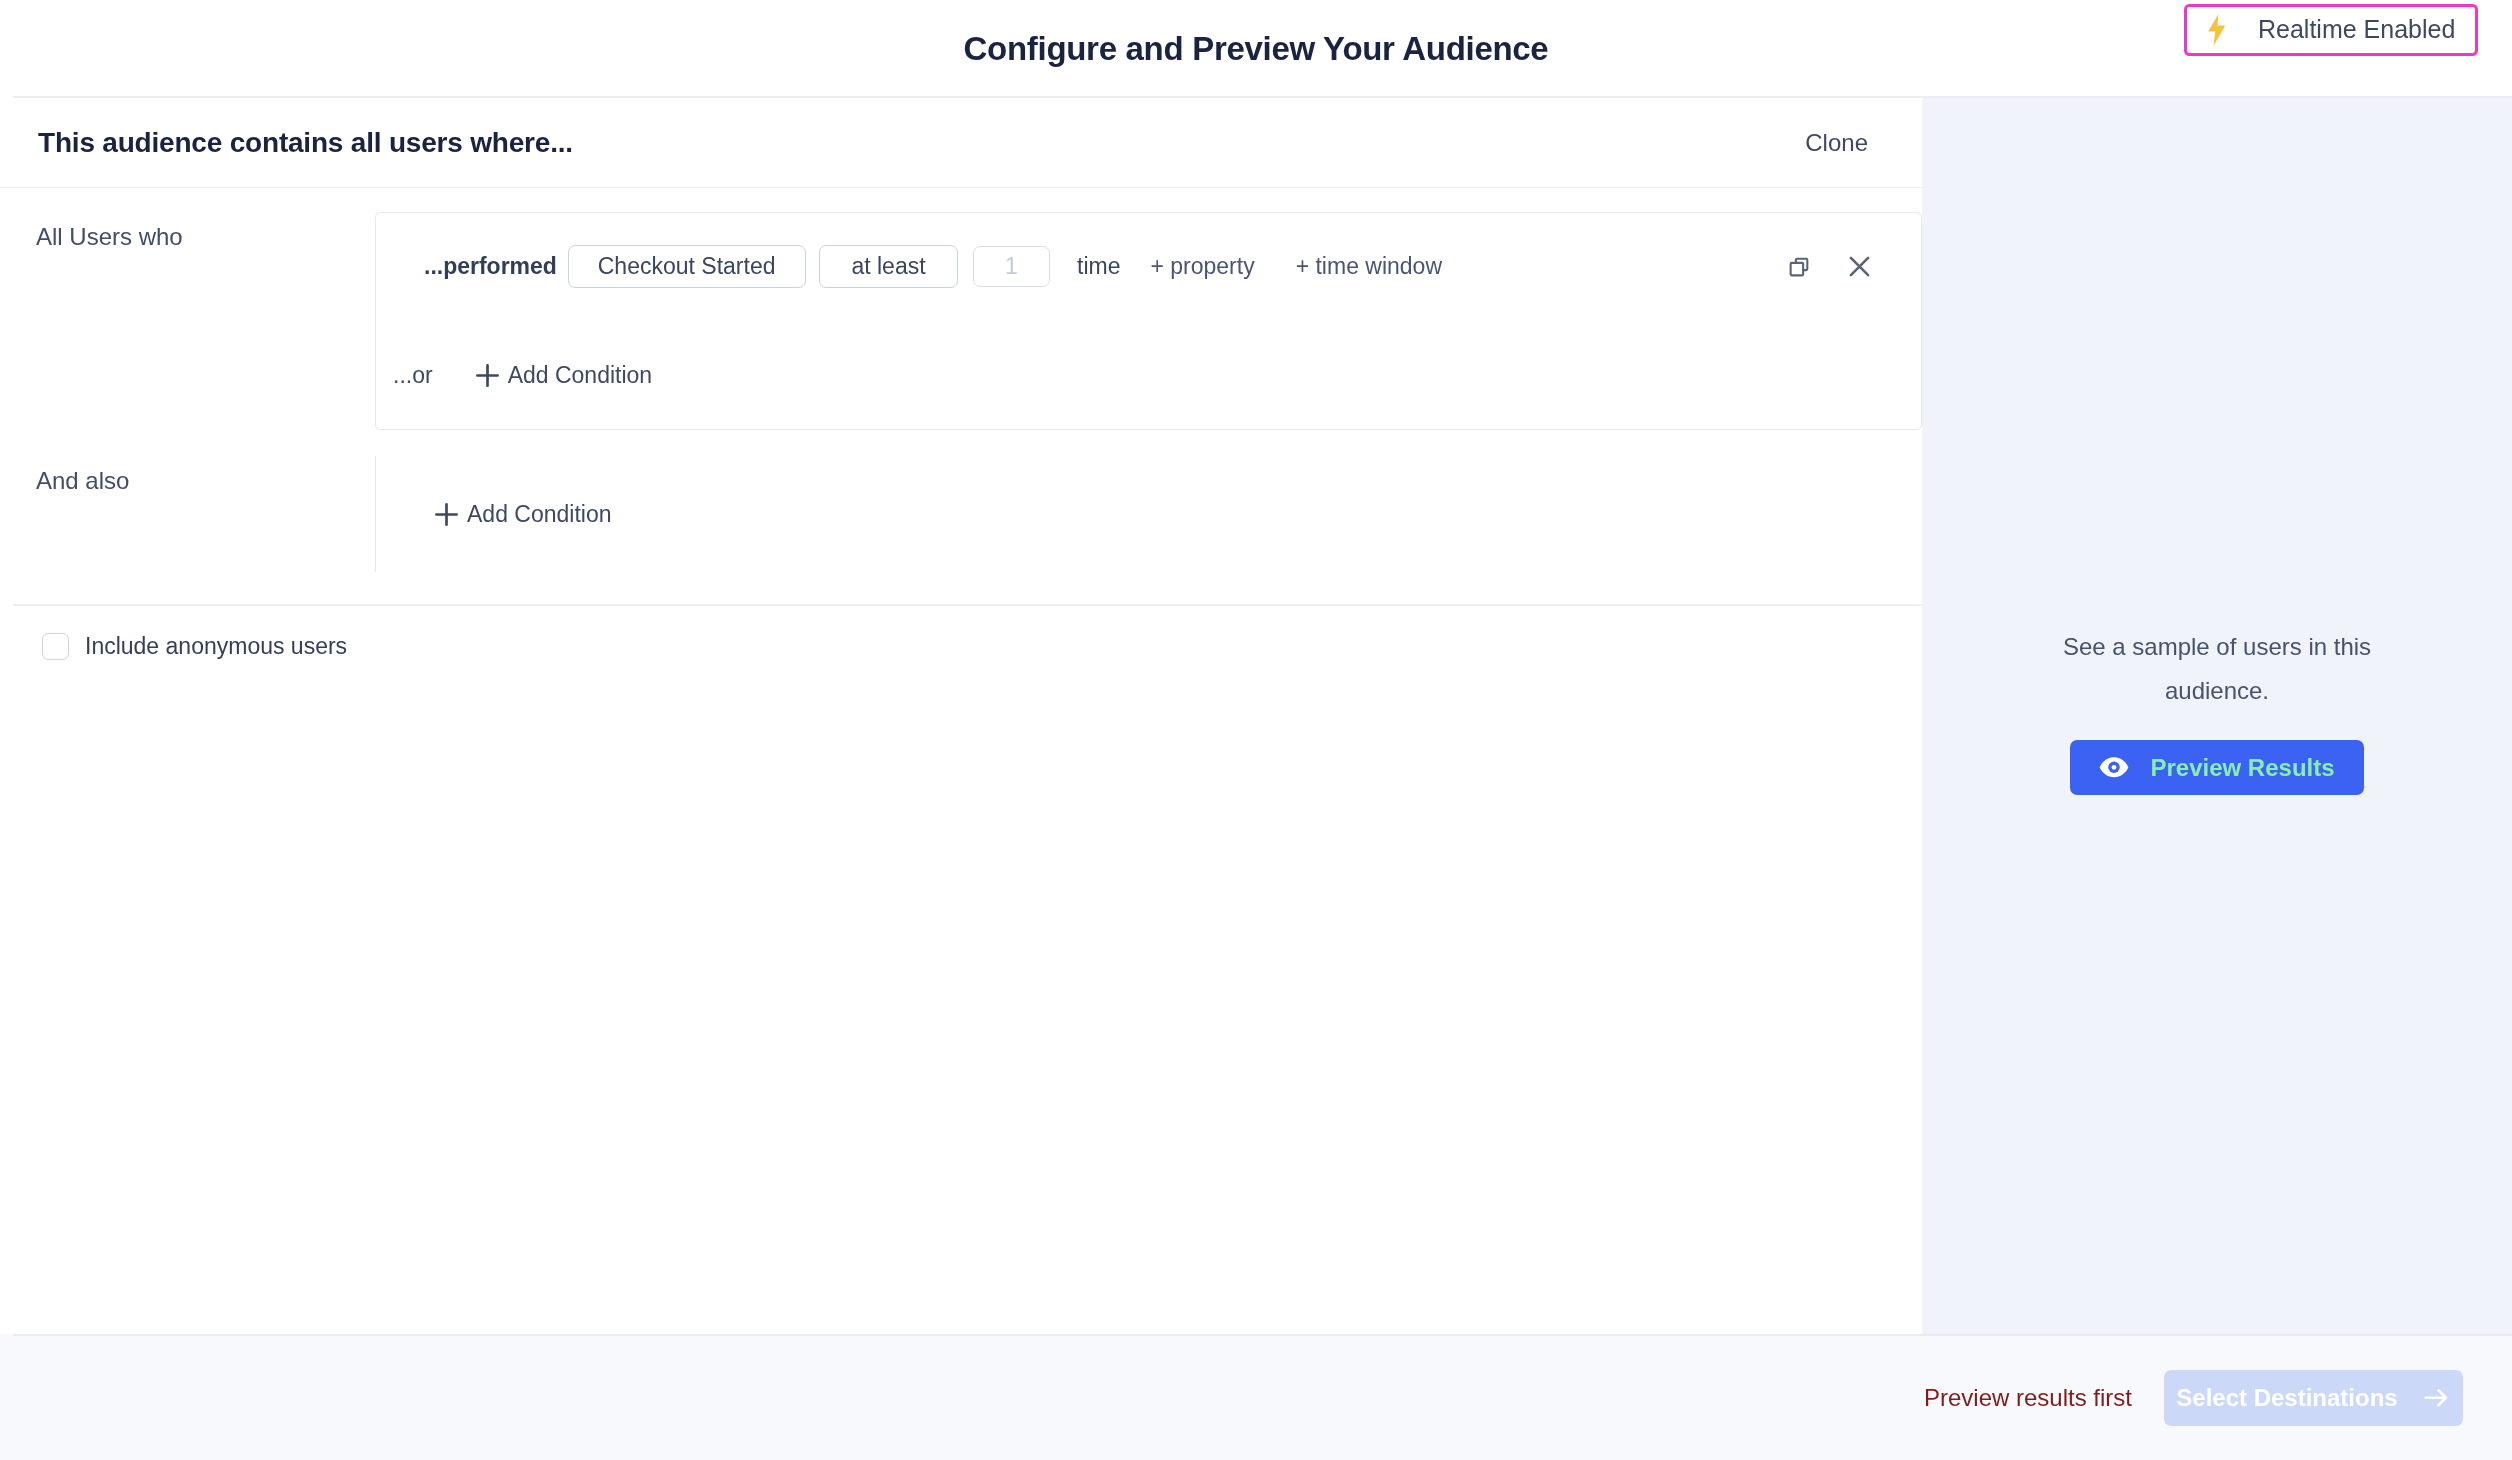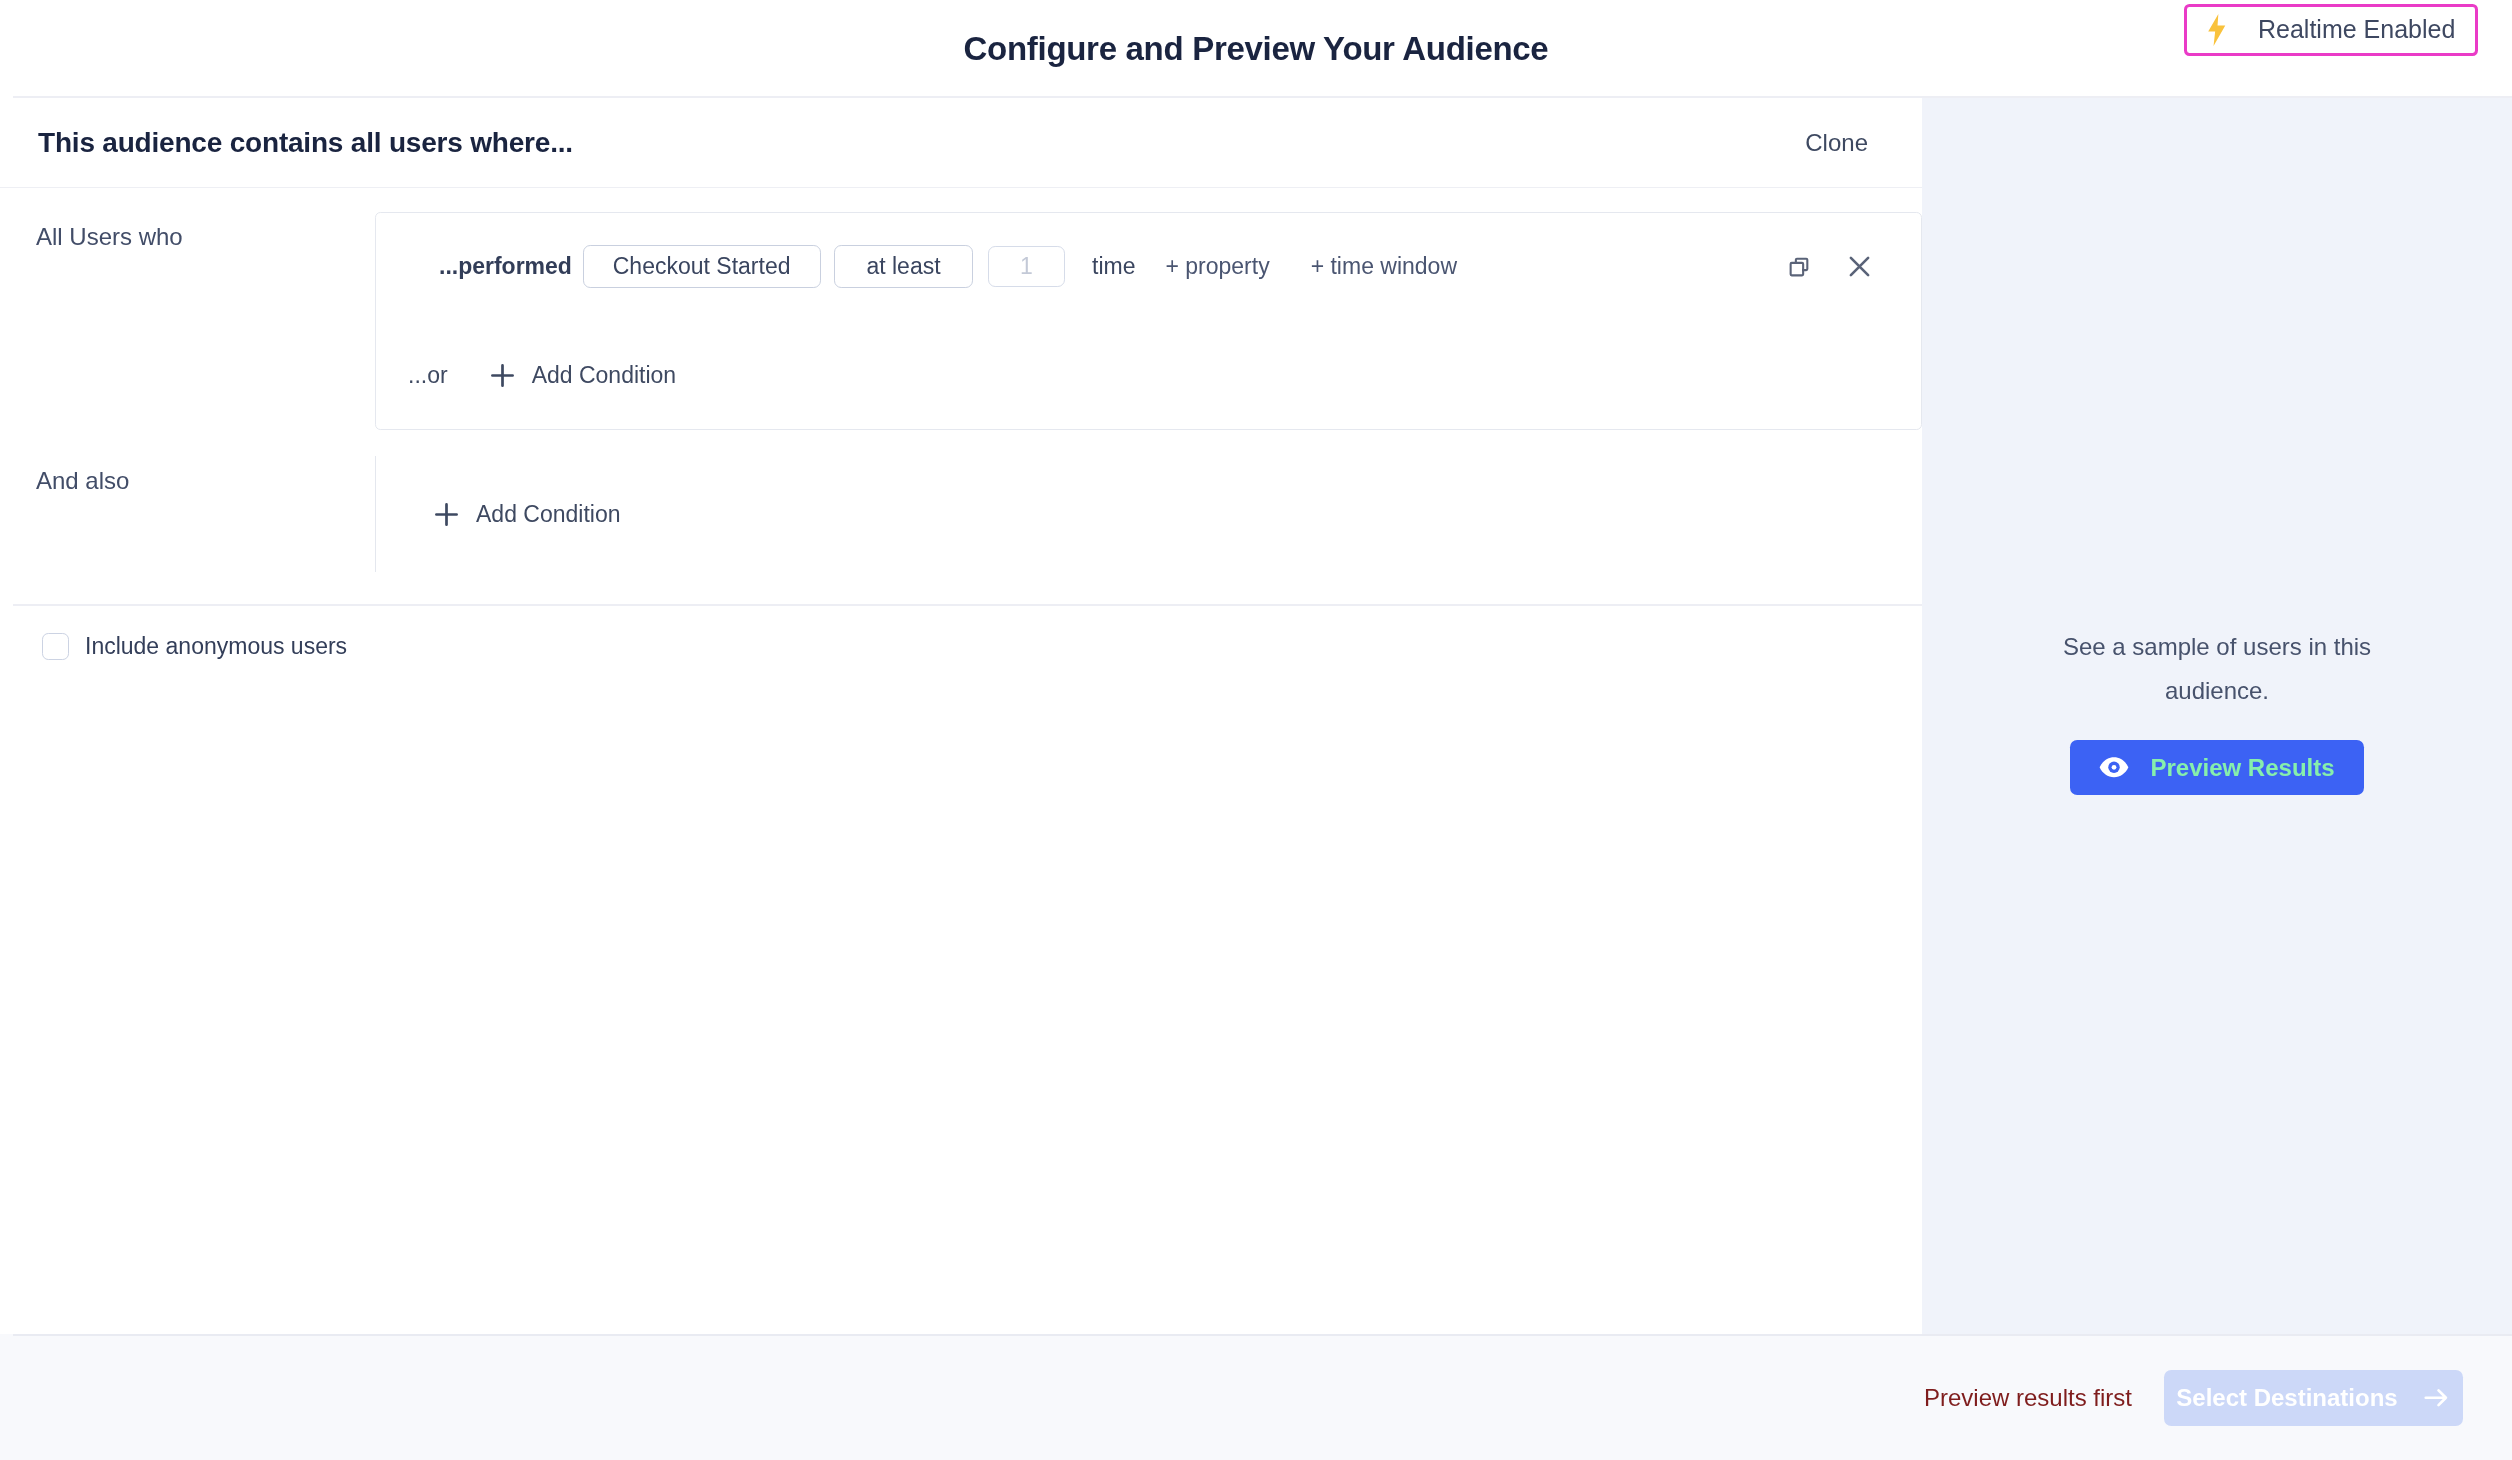--- a/index.html
+++ b/index.html
@@ -28,21 +28,21 @@
 
   .audience-header { height:90px; flex:none; display:flex; align-items:center; padding:0 54px 0 38px; border-bottom:1.8px solid #EEEFF4; }
   .audience-heading { flex:1; font-size:28px; font-weight:700; color:#1A2440; letter-spacing:-0.2px; }
   .clone-btn { background:none; border:none; font-size:24px; font-weight:500; color:#3E4961; cursor:pointer; font-family:inherit; }
 
   .builder { flex:1; }
   .row { display:flex; }
   .row1 { margin-top:24px; }
   .row-label { width:375px; flex:none; padding:10.7px 0 0 36px; font-size:24px; color:#424D68; }
 
-  .condition-card { flex:1; border:1.8px solid #E5E8EF; border-radius:5.4px; min-height:218px; padding:32px 50px 39px 32px; }
+  .condition-card { flex:1; border:1.8px solid #E5E8EF; border-radius:5.4px; min-height:218px; padding:32px 50px 39px 17px; }
   .condition-row { display:flex; align-items:center; height:43px; margin-left:31px; }
   .performed-label { font-size:23px; font-weight:600; color:#323D58; }
   .pill {
     height:43px; border:1.8px solid #C9D0DF; border-radius:7.2px; background:#fff;
     font-size:23px; font-weight:500; color:#3A455F; padding:0 21.5px; font-family:inherit; cursor:pointer;
     display:inline-flex; align-items:center; justify-content:center;
   }
   .pill-event { margin-left:10.7px; min-width:238px; }
   .pill-op { margin-left:13.4px; min-width:139px; }
   .count-input {
@@ -54,21 +54,21 @@
   .linkish { background:none; border:none; font-size:23px; font-weight:500; color:#4A5571; cursor:pointer; font-family:inherit; }
   .add-prop { margin-left:30px; }
   .add-window { margin-left:41px; }
   .row-actions { margin-left:auto; display:flex; align-items:center; gap:36px; }
   .icon-btn { background:none; border:none; cursor:pointer; display:flex; align-items:center; padding:0; }
 
   .or-row { margin-top:72px; display:flex; align-items:center; height:30px; }
   .or-label { font-size:23px; color:#3E4961; }
   .add-condition-btn {
     background:none; border:none; cursor:pointer; font-family:inherit;
-    display:flex; align-items:center; gap:16px; font-size:23px; font-weight:500; color:#3E4961;
+    display:flex; align-items:center; gap:7px; font-size:23px; font-weight:500; color:#3E4961;
   }
   .or-row .add-condition-btn { margin-left:41px; }
 
   .row2 { margin-top:26px; }
   .and-panel { flex:1; border-left:1.8px solid #E4E7EE; min-height:116px; display:flex; align-items:center; padding-left:57px; }
 
   .divider { height:1.8px; background:#EDEEF4; margin:32px 0 0 12.5px; }
 
   .checkbox-row { display:flex; align-items:center; gap:16px; margin:27px 0 0 42px; cursor:pointer; }
   .checkbox-box { width:27px; height:27px; border:1.8px solid #CCD3E3; border-radius:6.3px; background:#fff; flex:none; }

